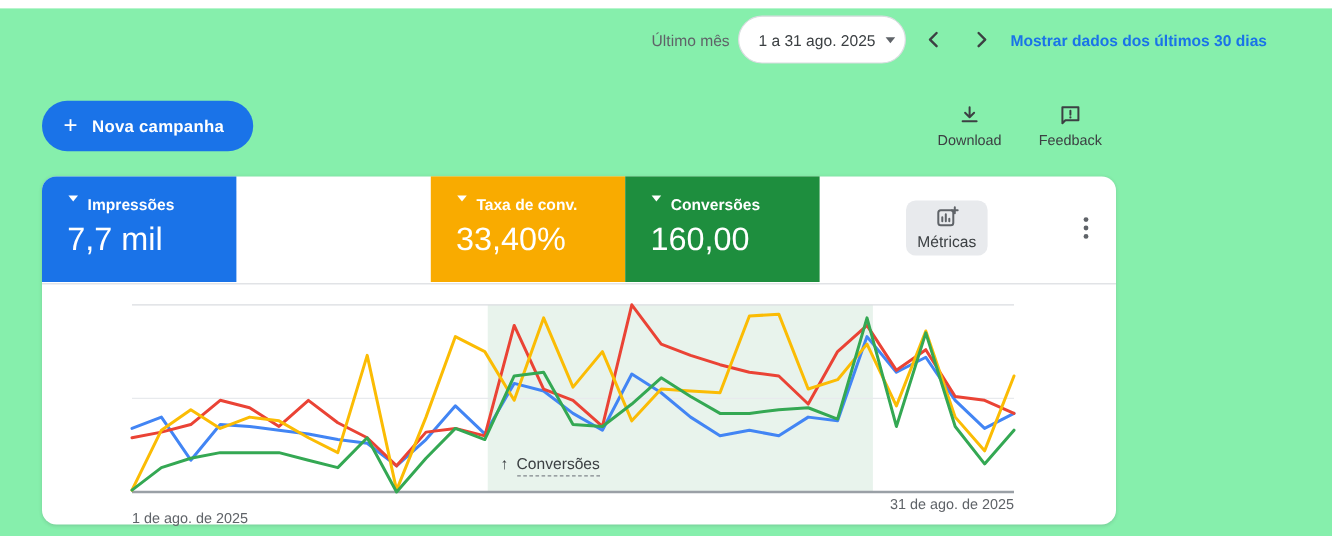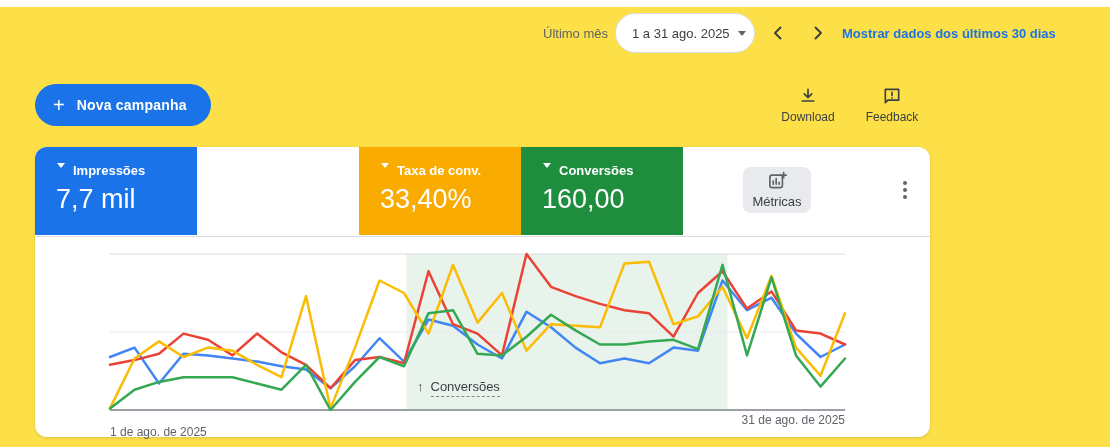--- a/index.html
+++ b/index.html
@@ -1,18 +1,18 @@
 <!DOCTYPE html>
 <html><head>
 <meta charset="utf-8">
 <style>
   * { margin:0; padding:0; box-sizing:border-box; }
   html,body { width:1110px; height:447px; overflow:hidden; }
   body { font-family:"Liberation Sans", sans-serif; background:#eef0f3; }
-  .page { position:relative; width:1110px; height:447px; background:#fde047;text-decoration:underline; }
+  .page { position:relative; width:1110px; height:447px; background:#86efac;text-decoration:underline; }
   .top-strip { position:absolute; top:0; left:0; width:1110px; height:7px; background:#ffffff; }
 
   
   .period { position:absolute; left:543px; top:26px; font-size:13px; color:#5f6368; }
   .date-box { position:absolute; left:615px; top:13px; width:140px; height:40px; background:#fff;
               border:1px solid #dadce0; border-radius:20px; display:flex; align-items:center;
               padding:0 12px 0 16px; cursor:pointer; }
   .date-text { flex:1; font-size:13px; color:#3c4043; white-space:nowrap; }
   .caret-down { width:0; height:0; border-left:4.5px solid transparent; border-right:4.5px solid transparent;
                 border-top:5px solid #5f6368; margin-left:8px; }
@@ -38,21 +38,21 @@
   .metric-card { position:absolute; top:0; width:162px; height:88px; cursor:pointer; }
   .mc-0 { left:0; border-top-left-radius:12px; } .mc-1 { left:162px; } .mc-2 { left:324px; } .mc-3 { left:486px; }
   .metric-label { position:absolute; left:22px; top:16px; color:#fff; font-size:13px; font-weight:bold;
                   display:flex; white-space:nowrap; }
   .metric-label .tri { width:0; height:0; border-left:4px solid transparent; border-right:4px solid transparent;
                        border-top:5px solid #fff; margin-right:8px; }
   .metric-value { position:absolute; left:21px; top:37px; color:#fff; font-size:27px; white-space:nowrap; }
 
   .tool-btn { position:absolute; top:20px; width:68px; height:46px; background:none; border:none; cursor:pointer;
               display:flex; flex-direction:column; align-items:center; justify-content:center; gap:3px;
-              border-radius:8px; }
+              border-radius:8px;margin-left:12px; }
   .tool-metrics { left:708px; background:#e8eaed; }
   .tool-adjust { left:788px; }
   .tool-btn .tb-label { font-size:13px; color:#3c4043; }
   .more-btn { position:absolute; left:858px; top:28px; width:24px; height:30px; background:none; border:none;
               cursor:pointer; display:flex; flex-direction:column; align-items:center; justify-content:center; gap:3px; }
   .more-btn i { width:4px; height:4px; border-radius:50%; background:#5f6368; }
 
   .divider { position:absolute; top:89px; left:0; width:895px; height:1px; background:#dadce0; }
 
   

